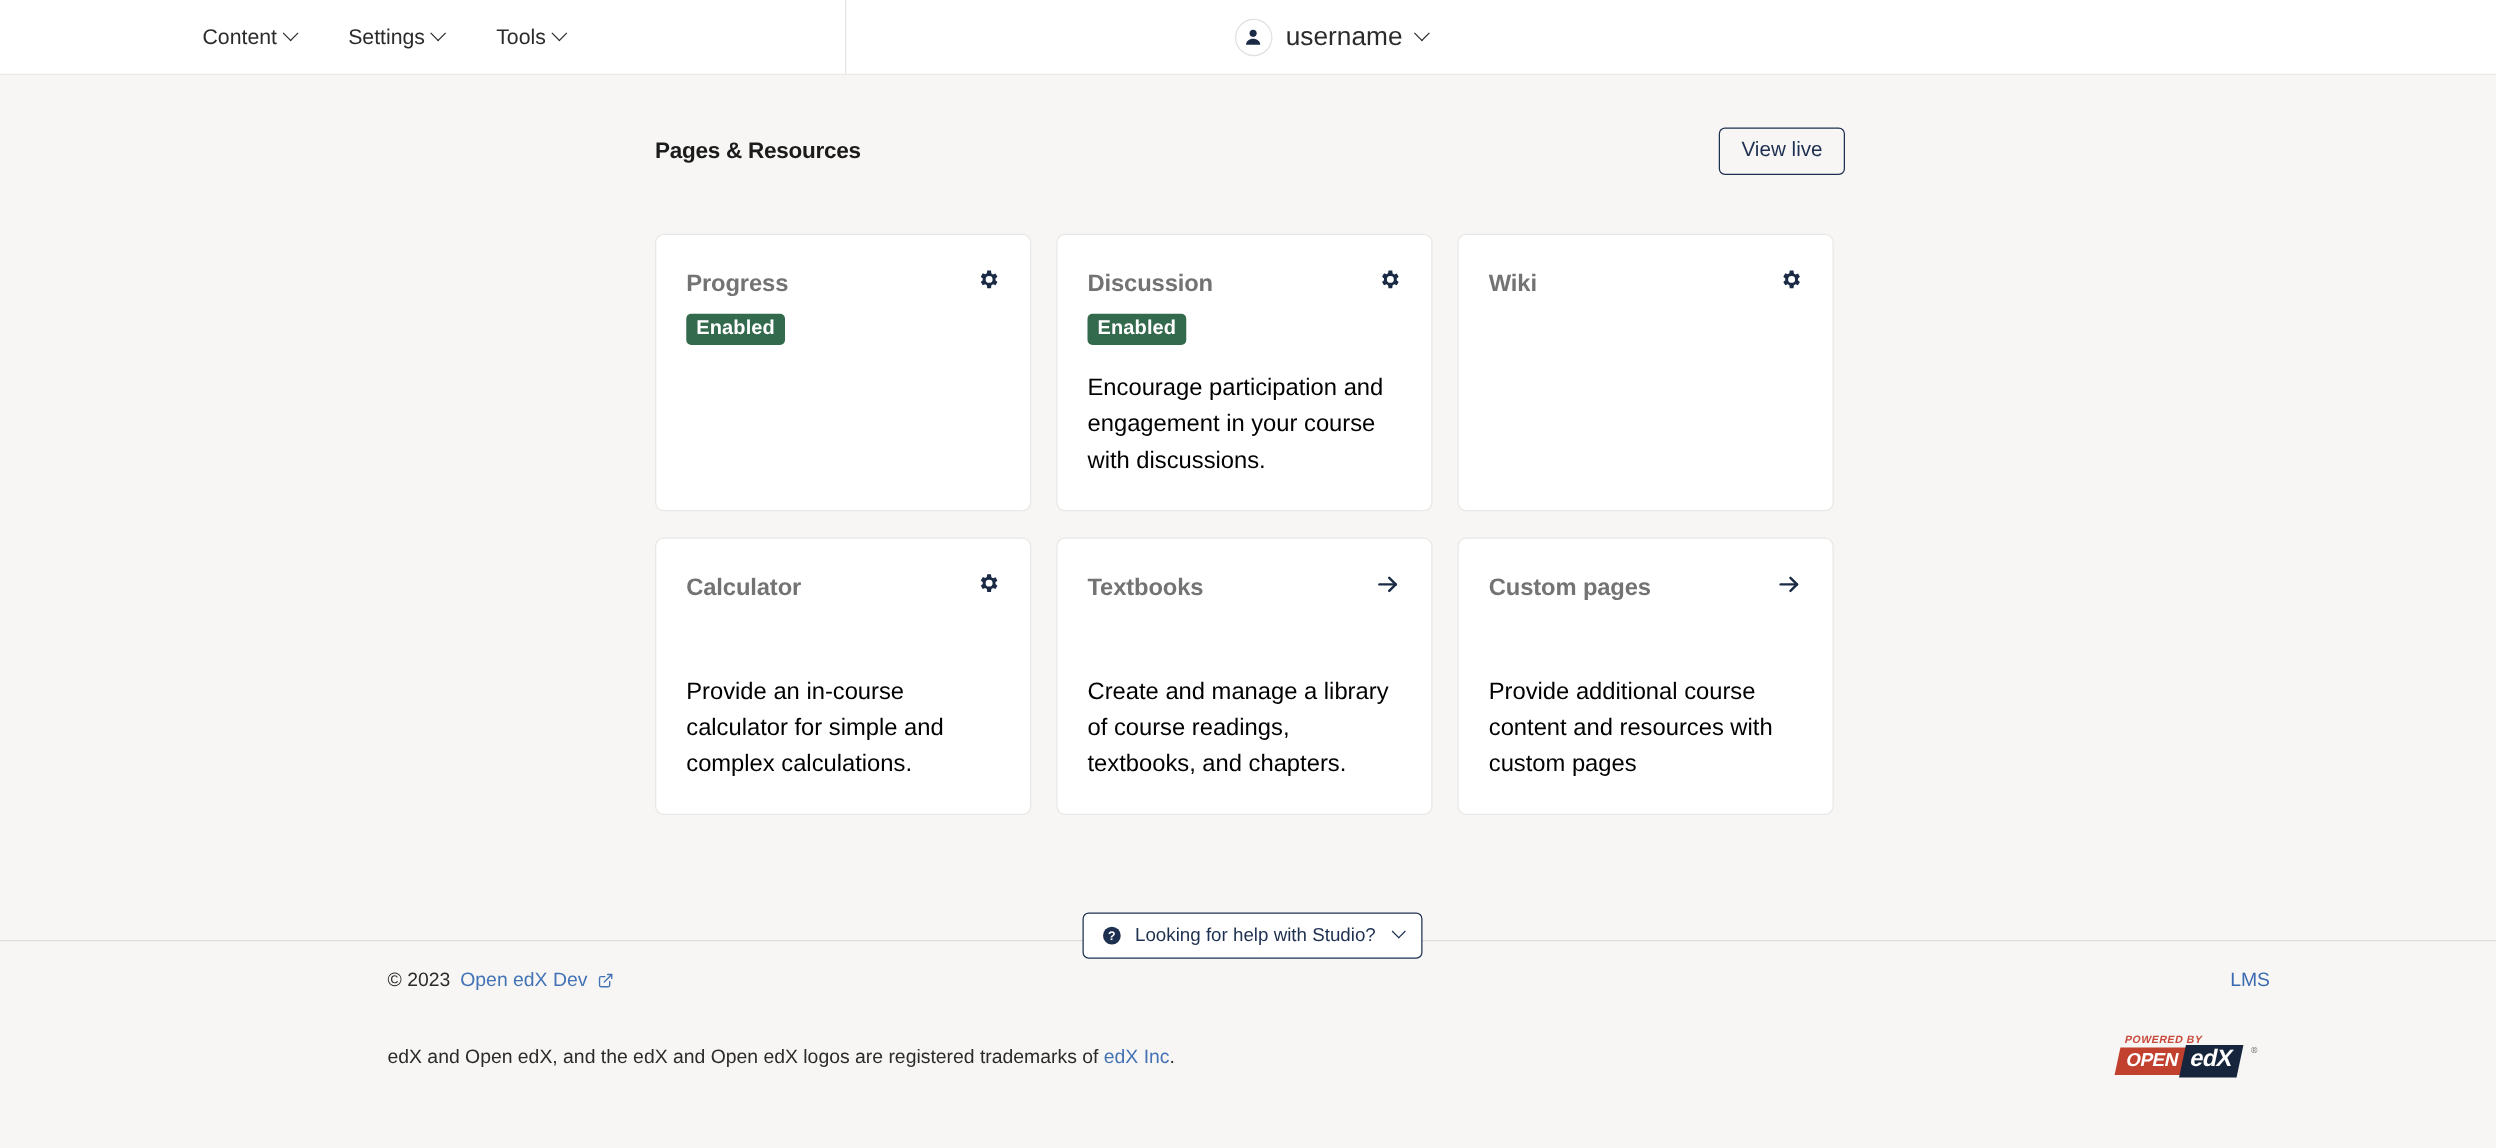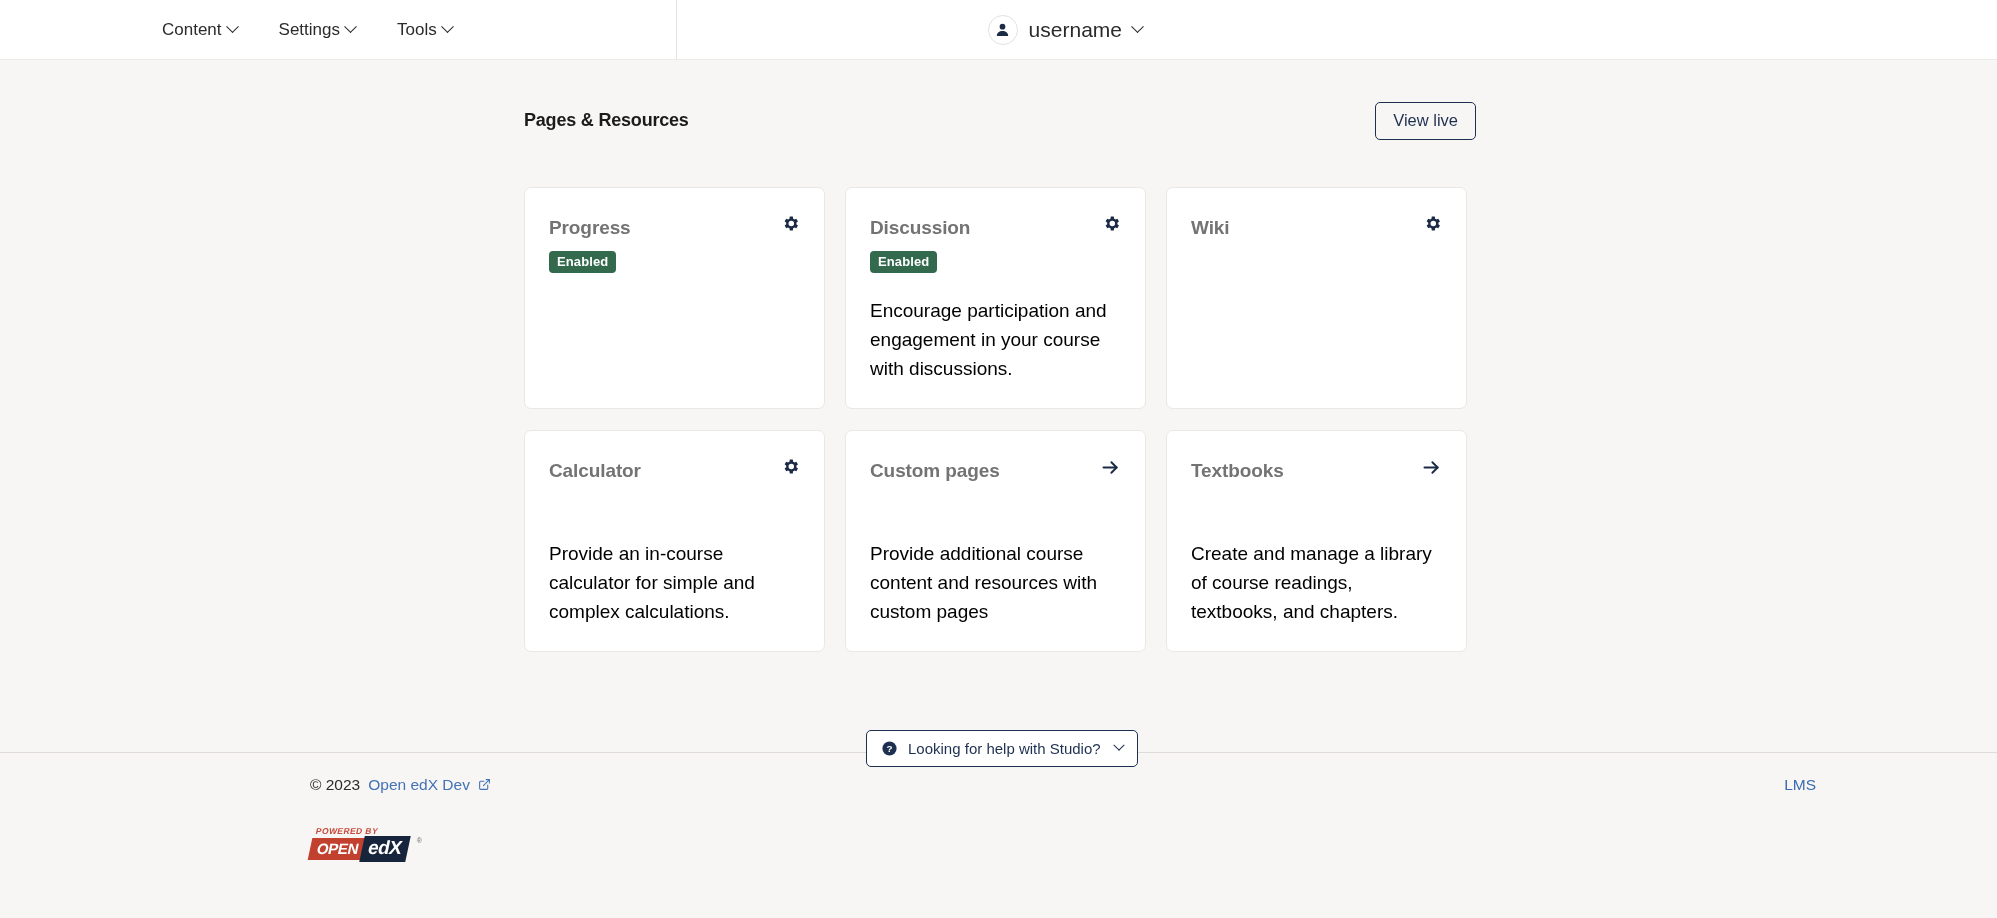--- a/index.html
+++ b/index.html
@@ -164,21 +164,21 @@
   .card-action {
     cursor: pointer;
     line-height: 0;
     margin-top: -3px;
   }
   .badge {
     display: inline-block;
     align-self: flex-start;
     background: #33694d;
     color: #ffffff;
-    font-size: 13px;
+    font-size: 16px;
     font-weight: 700;
     border-radius: 4px;
     padding: 3px 8px 4px;
     margin-top: 12px;
     letter-spacing: .1px;
   }
   .card-desc {
     margin-top: auto;
     font-size: 19px;
     line-height: 1.53;
@@ -382,42 +382,42 @@
             <svg width="19" height="19" viewBox="0 0 24 24" fill="#1b2b45">
               <path d="M19.4 13a7.8 7.8 0 000-2l2-1.6-2-3.4-2.4 1a7.6 7.6 0 00-1.7-1L14.9 3h-3.8l-.4 2.9c-.6.2-1.2.6-1.7 1l-2.4-1-2 3.4L6.6 11a7.8 7.8 0 000 2l-2 1.6 2 3.4 2.4-1c.5.4 1.1.8 1.7 1l.4 2.9h3.8l.4-2.9c.6-.2 1.2-.6 1.7-1l2.4 1 2-3.4-2-1.6zM13 15.5a3.5 3.5 0 110-7 3.5 3.5 0 010 7z"></path>
             </svg>
           </span>
         </div>
         <div class="card-desc">Provide an in-course calculator for simple and complex calculations.</div>
       </div>
 
       <div class="card">
         <div class="card-top">
-          <div class="card-title">Custom pages</div>
+          <div class="card-title">Textbooks</div>
           <span class="card-action">
             <svg width="21" height="21" viewBox="0 0 24 24" fill="none" stroke="#1b2b45" stroke-width="2.2" stroke-linecap="round" stroke-linejoin="round">
               <line x1="4" y1="12" x2="19" y2="12"></line>
               <polyline points="13,6 19,12 13,18"></polyline>
             </svg>
           </span>
         </div>
-        <div class="card-desc">Provide additional course content and resources with custom pages</div>
-      </div>
-
-      <div class="card">
-        <div class="card-top">
-          <div class="card-title">Textbooks</div>
+        <div class="card-desc">Create and manage a library of course readings, textbooks, and chapters.</div>
+      </div>
+
+      <div class="card">
+        <div class="card-top">
+          <div class="card-title">Custom pages</div>
           <span class="card-action">
             <svg width="21" height="21" viewBox="0 0 24 24" fill="none" stroke="#1b2b45" stroke-width="2.2" stroke-linecap="round" stroke-linejoin="round">
               <line x1="4" y1="12" x2="19" y2="12"></line>
               <polyline points="13,6 19,12 13,18"></polyline>
             </svg>
           </span>
         </div>
-        <div class="card-desc">Create and manage a library of course readings, textbooks, and chapters.</div>
+        <div class="card-desc">Provide additional course content and resources with custom pages</div>
       </div>
 
     </div>
   </div>
 </div>
 
 <div class="help-wrap">
   <button class="help-btn">
     <svg width="17" height="17" viewBox="0 0 24 24">
       <circle cx="12" cy="12" r="10" fill="#1e3050"></circle>
@@ -438,20 +438,23 @@
           <path d="M18 13v6a2 2 0 01-2 2H5a2 2 0 01-2-2V8a2 2 0 012-2h6"></path>
           <polyline points="15,3 21,3 21,9"></polyline>
           <line x1="10" y1="14" x2="21" y2="3"></line>
         </svg>
       </span>
     </div>
     <a class="lms-link">LMS</a>
   </div>
 
   <div class="footer-row2">
+    <div class="trademark">
+      <span>edX and Open edX, and the edX and Open edX logos are registered trademarks of </span><a class="link">edX Inc</a><span>.</span>
+    </div>
     <div class="oedx-logo">
       <div class="oedx-powered">POWERED BY</div>
       <div class="oedx-open">OPEN</div>
       <div class="oedx-edx">edX</div>
       <div class="oedx-reg">®</div>
     </div>
   </div>
 </div>
 
 </body></html>

